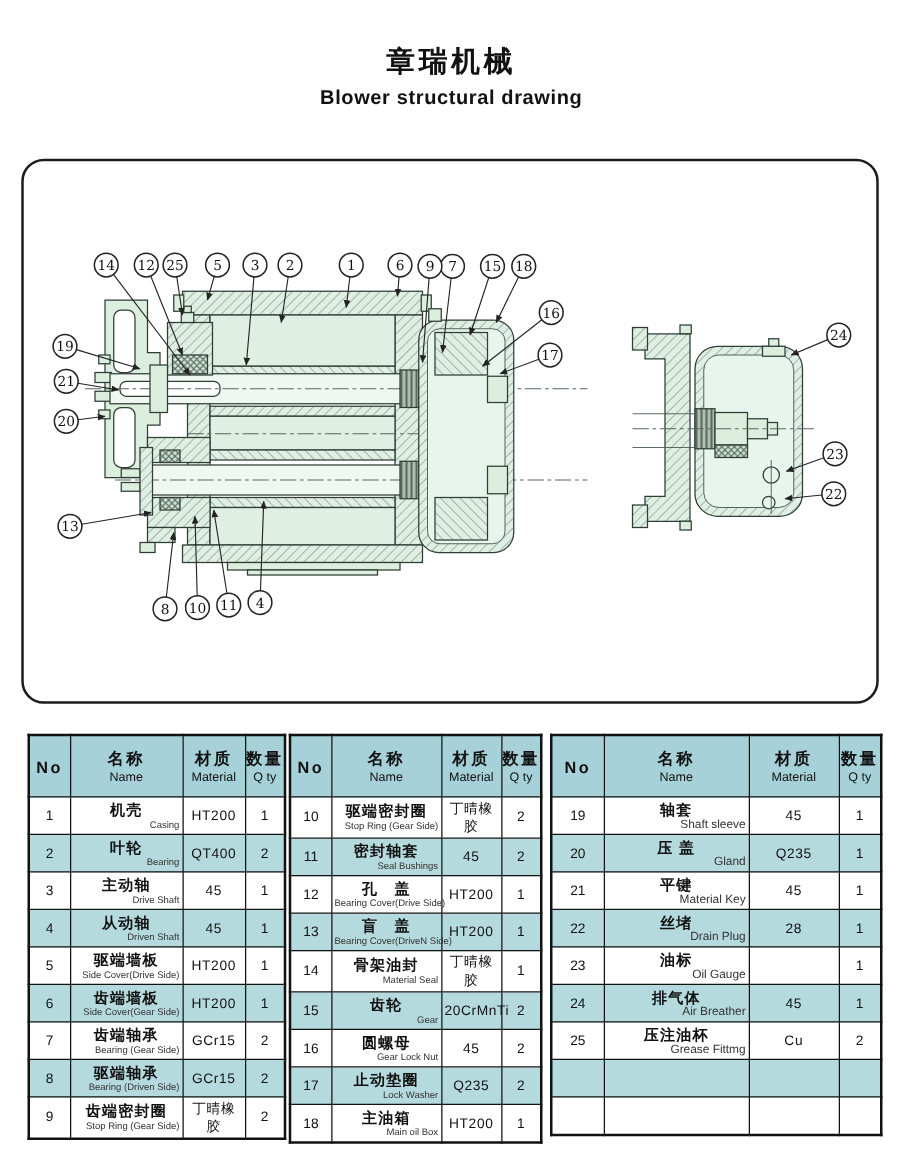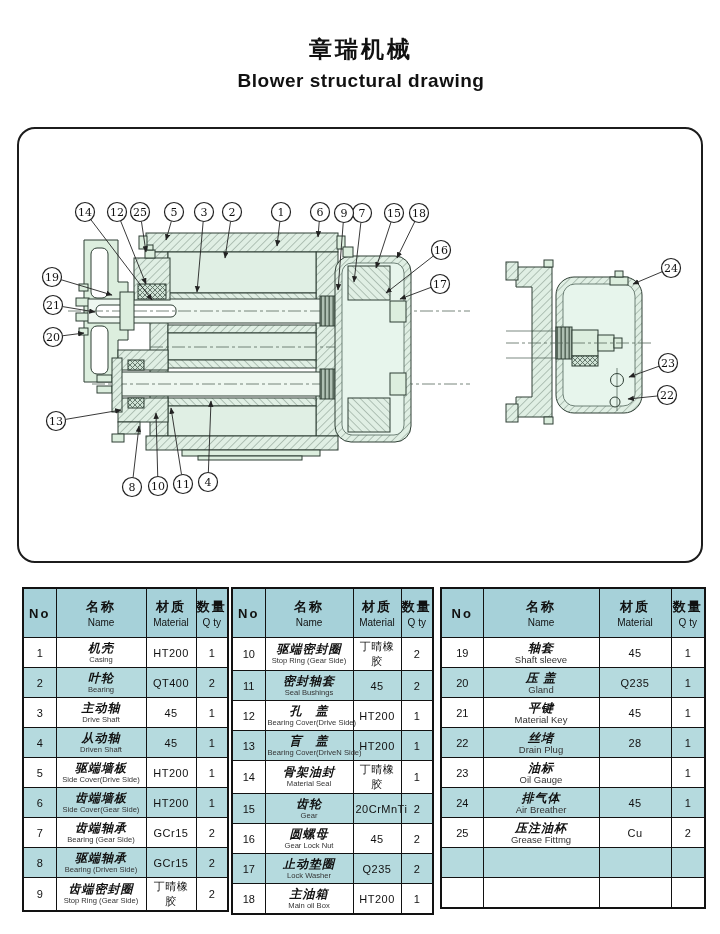--- a/index.html
+++ b/index.html
@@ -5,21 +5,21 @@
   html,body { margin:0; padding:0; }
   body {
     width:720px; height:934px; position:relative; background:#ffffff;
     font-family:"Liberation Sans", sans-serif; color:#111;
     overflow:hidden;
   }
   
   .hdr { position:absolute; top:10px; left:16px; width:690px; text-align:center;margin-top:24px; }
   .t1 { font-size:23px; font-weight:bold; letter-spacing:3px; }
   .t2 { font-size:27px; font-weight:bold; letter-spacing:1px; margin-top:1px; }
-  .t3 { font-size:19px; font-weight:bold; margin-top:5px; letter-spacing:0.5px; }
+  .t3 { font-size:16px; font-weight:bold; margin-top:5px; letter-spacing:0.5px; }
 
   
   .diagram-box {
     position:absolute; left:17px; top:127px; width:686px; height:436px;
     border:2.5px solid #1c1c1c; border-radius:18px; box-sizing:border-box;
     background:#fff;
   }
   .drawing-svg { position:absolute; left:17px; top:127px; }
   .s { stroke:#2e3e34; stroke-width:1; }
   .thin { stroke:#44584a; stroke-width:0.7; }
@@ -39,22 +39,22 @@
   table.parts, table.parts th, table.parts td { border:1.6px solid #121212; }
   table.parts { border:2.4px solid #121212; }
   table.parts thead th { height:48px; padding:0; }
   table.parts tbody td { height:27px; padding:1px 2px; }
   table.parts thead tr { background:var(--hdr-bg); }
   tr.shade { background:var(--row-bg); }
   th .hz { font-size:13px; font-weight:bold; letter-spacing:2px; }
   th .he { font-size:10px; font-weight:normal; margin-top:1px; }
   th, td { text-align:center; vertical-align:middle; }
   td.no  { font-size:11px; }
-  td.nm .zh { font-size:12px; font-weight:bold; letter-spacing:1px; line-height:13px;font-style:italic; }
-  td.nm .en { font-size:7.6px; color:#333; line-height:9px; white-space:nowrap; }
+  td.nm .zh { font-size:12px; font-weight:bold; letter-spacing:1px; line-height:13px; }
+  td.nm .en { font-size:7.6px; color:#333; line-height:9px; white-space:nowrap;text-align:right; }
   table.wide td.nm .en { font-size:9.5px; }
   td.mat { font-size:11px; letter-spacing:0.5px; }
   td.qty { font-size:11px; }
 </style>
 </head>
 <body style="--hdr-bg: #a6d1d9; --row-bg: #b5dade;">
 
 <div class="hdr">
   <div class="t1">章瑞机械</div>
   <div class="t3">Blower structural drawing</div>

